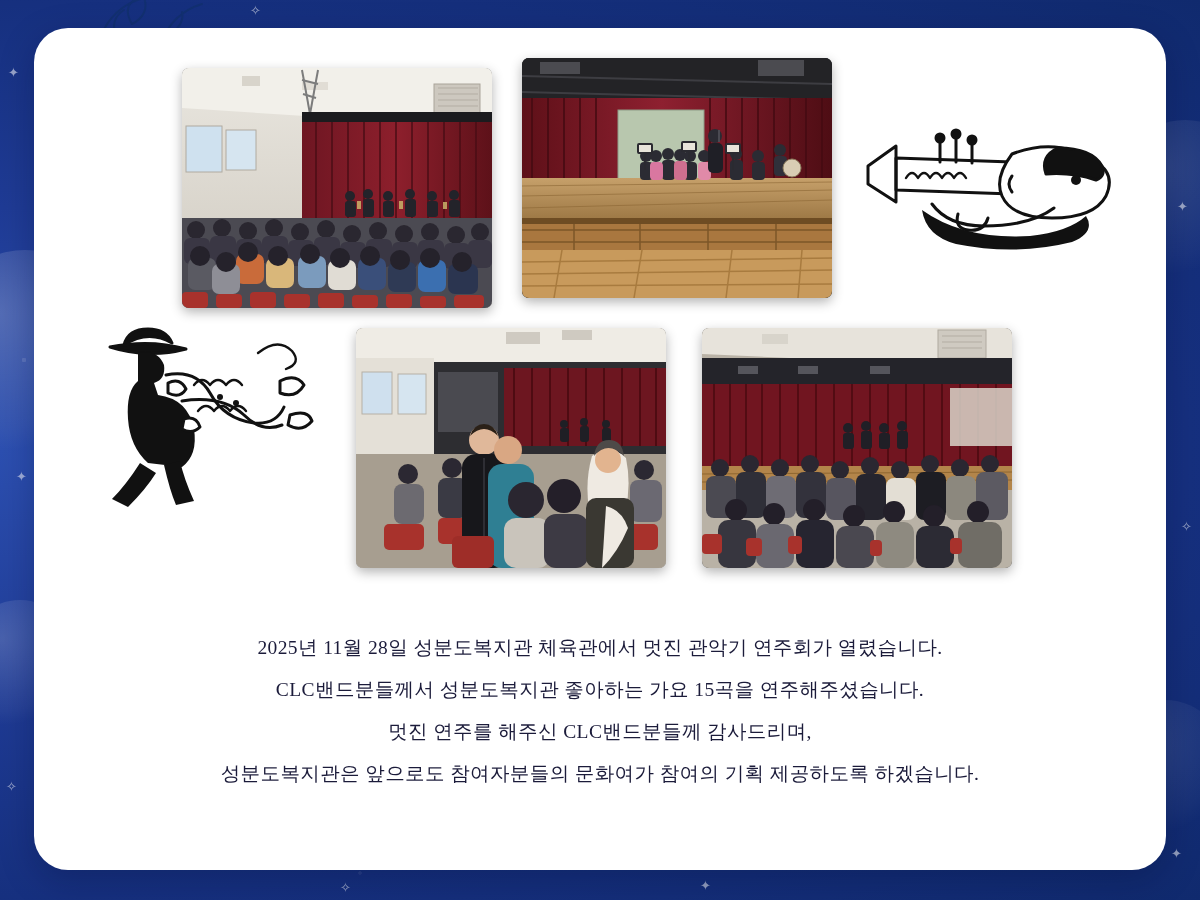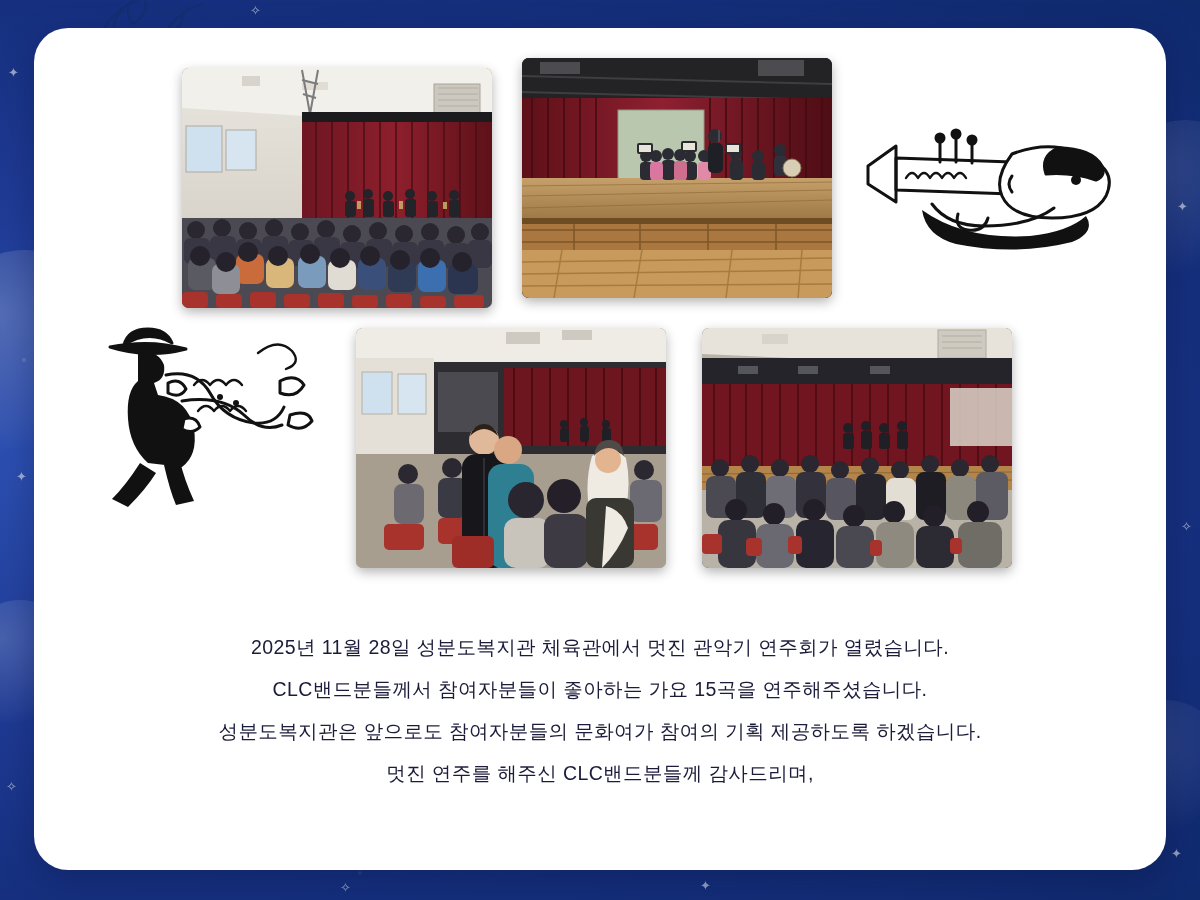--- a/index.html
+++ b/index.html
@@ -86,21 +86,21 @@
   
   .caption {
     position: absolute;
     left: 60px; top: 600px;
     width: 1012px;
     text-align: center;
     color: #1b1b3a;
     font-size: 19.5px;
     line-height: 2.0;
     letter-spacing: 0.4px;
-    font-family: Liberation Sans, sans-serif;
+    font-family: Liberation Serif, serif;
   }
   .caption p { margin: 0 0 3px 0; white-space: nowrap; }
 </style>
 </head>
 <body>
 
 <div class="poster">
 
   <div class="blob b1"></div>
   <div class="blob b2"></div>
@@ -656,19 +656,19 @@
 
         <path d="M74 60 q12 -6 18 6 q-6 10 -18 4 Z" fill="#fff"></path>
         <path d="M90 96 q12 -4 16 8 q-8 8 -18 2 Z" fill="#fff"></path>
 
         <path d="M164 30 q20 -16 34 -2 q10 12 -6 18" stroke-width="2.4"></path>
       </g>
     </svg>
 
     <div class="caption">
       <p>2025년 11월 28일 성분도복지관 체육관에서 멋진 관악기 연주회가 열렸습니다.</p>
-      <p>CLC밴드분들께서 참여자분들이 좋아하는 가요 15곡을 연주해주셨습니다.</p>
+      <p>CLC밴드분들께서 성분도복지관 좋아하는 가요 15곡을 연주해주셨습니다.</p>
+      <p>멋진 연주를 해주신 CLC밴드분들께 감사드리며,</p>
       <p>성분도복지관은 앞으로도 참여자분들의 문화여가 참여의 기획 제공하도록 하겠습니다.</p>
-      <p>멋진 연주를 해주신 CLC밴드분들께 감사드리며,</p>
     </div>
 
   </div>
 </div>
 
 </body></html>

